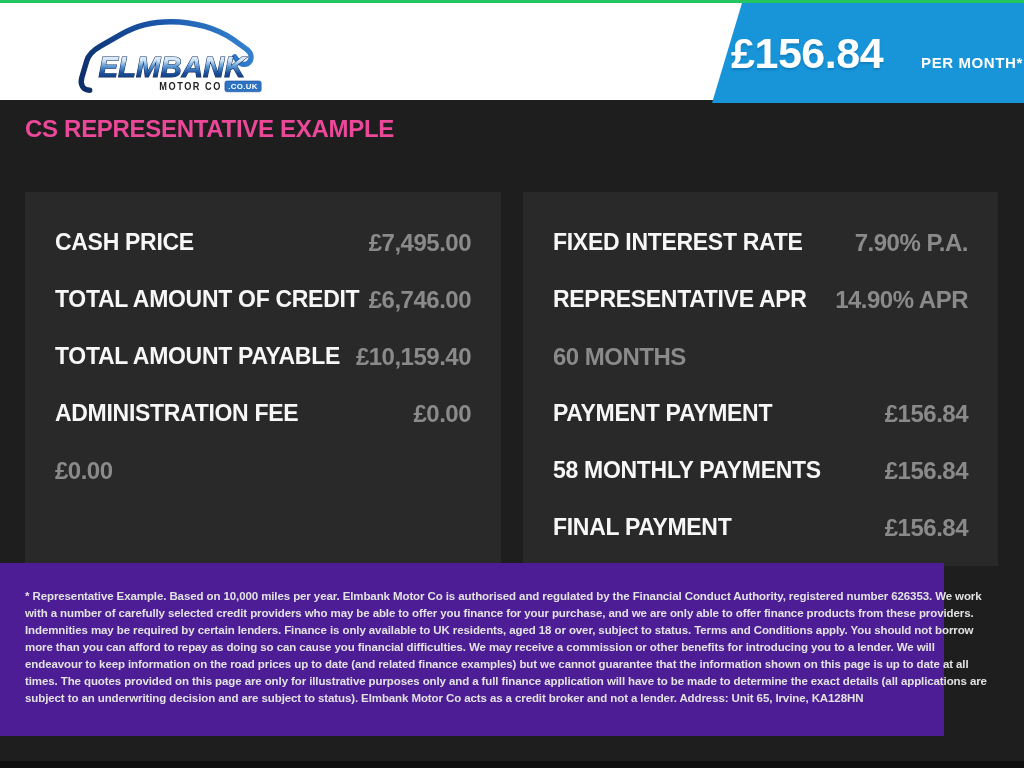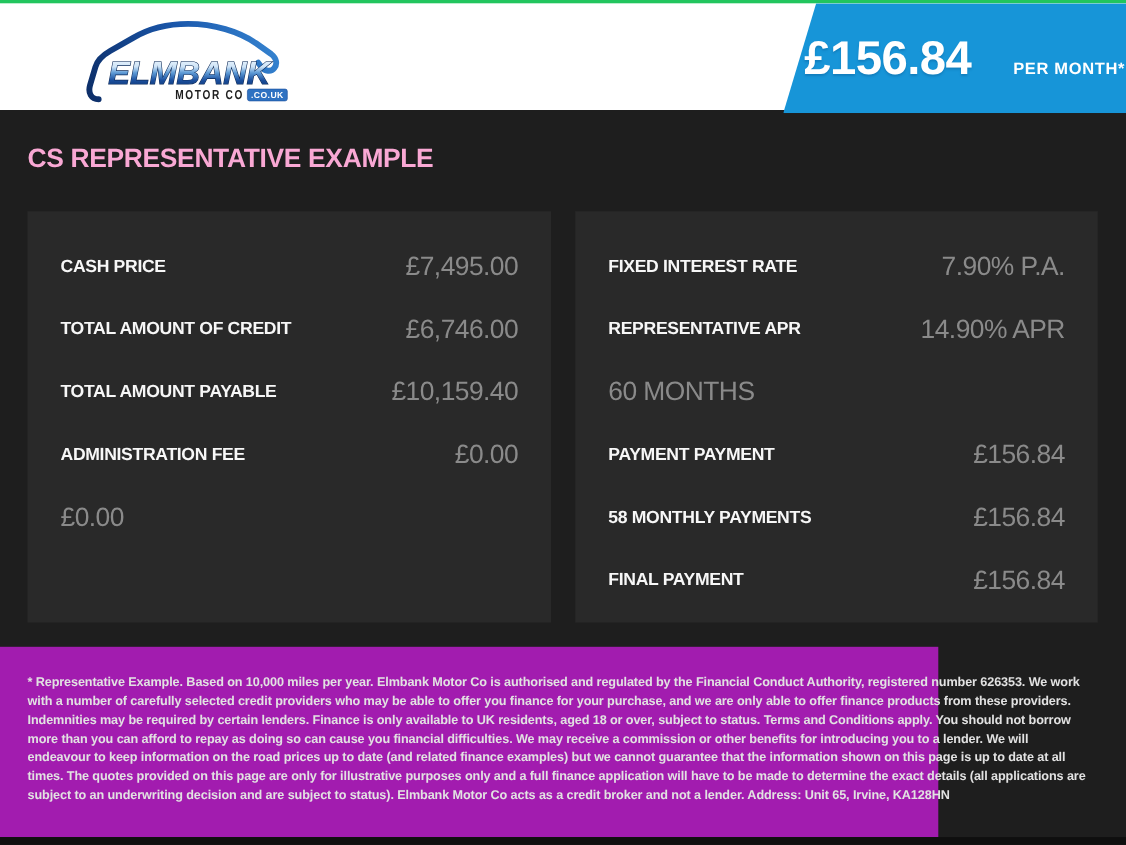--- a/index.html
+++ b/index.html
@@ -23,46 +23,46 @@
     display:flex; align-items:center; justify-content:center;
   }
   .price-inner { display:flex; align-items:baseline; gap:15px; padding-left:18px; }
   .price-amount {
     color:#ffffff; font-size:43px; font-weight:bold; letter-spacing:-0.5px;
     text-shadow:0 2px 2px rgba(0,60,110,0.25);
   }
   .price-period { color:#ffffff; font-size:15px; font-weight:bold; letter-spacing:0.6px;margin-left:23px; }
   
   .page-title {
-    position:absolute; left:25px; top:131px;
-    color:#f9a8d4; font-size:24px; font-weight:bold; letter-spacing:-0.3px;
+    position:absolute; left:25px; top:115px;
+    color:#ec4899; font-size:24px; font-weight:bold; letter-spacing:-0.3px;
   }
   
   .panel {
     position:absolute; top:192px; height:374px; background:#292929;
     padding-top:22px;
   }
   .panel-left  { left:25px;  width:476px; }
   .panel-right { left:523px; width:475px; }
   .frow {
     height:57px; display:flex; align-items:center;
     justify-content:space-between; padding:0 30px;
   }
   .frow .lbl {
-    color:#f7f7f7; font-size:16px; font-weight:bold; letter-spacing:-0.3px;
+    color:#f7f7f7; font-size:23px; font-weight:bold; letter-spacing:-0.3px;
     white-space:nowrap;
   }
   .frow .val {
-    color:#8A8A8A; font-size:24px; font-weight:normal; letter-spacing:-0.5px;
+    color:#8A8A8A; font-size:24px; font-weight:bold; letter-spacing:-0.5px;
     white-space:nowrap; text-align:right;
   }
   
   .disclaimer {
-    position:absolute; left:0; top:588px; width:853px; height:173px;
-    background:#a21caf;
+    position:absolute; left:0; top:563px; width:944px; height:173px;
+    background:#4c1d95;
   }
   .disclaimer p {
     margin:25px 0 0 25px; width:962px;
     color:#e2e2e2; font-size:11.5px; font-weight:bold; line-height:17px;
     letter-spacing:-0.1px;
   }
   .bottom-strip {
     position:absolute; left:0; top:761px; width:1024px; height:7px; background:#0f0f0f;
   }
 </style>

